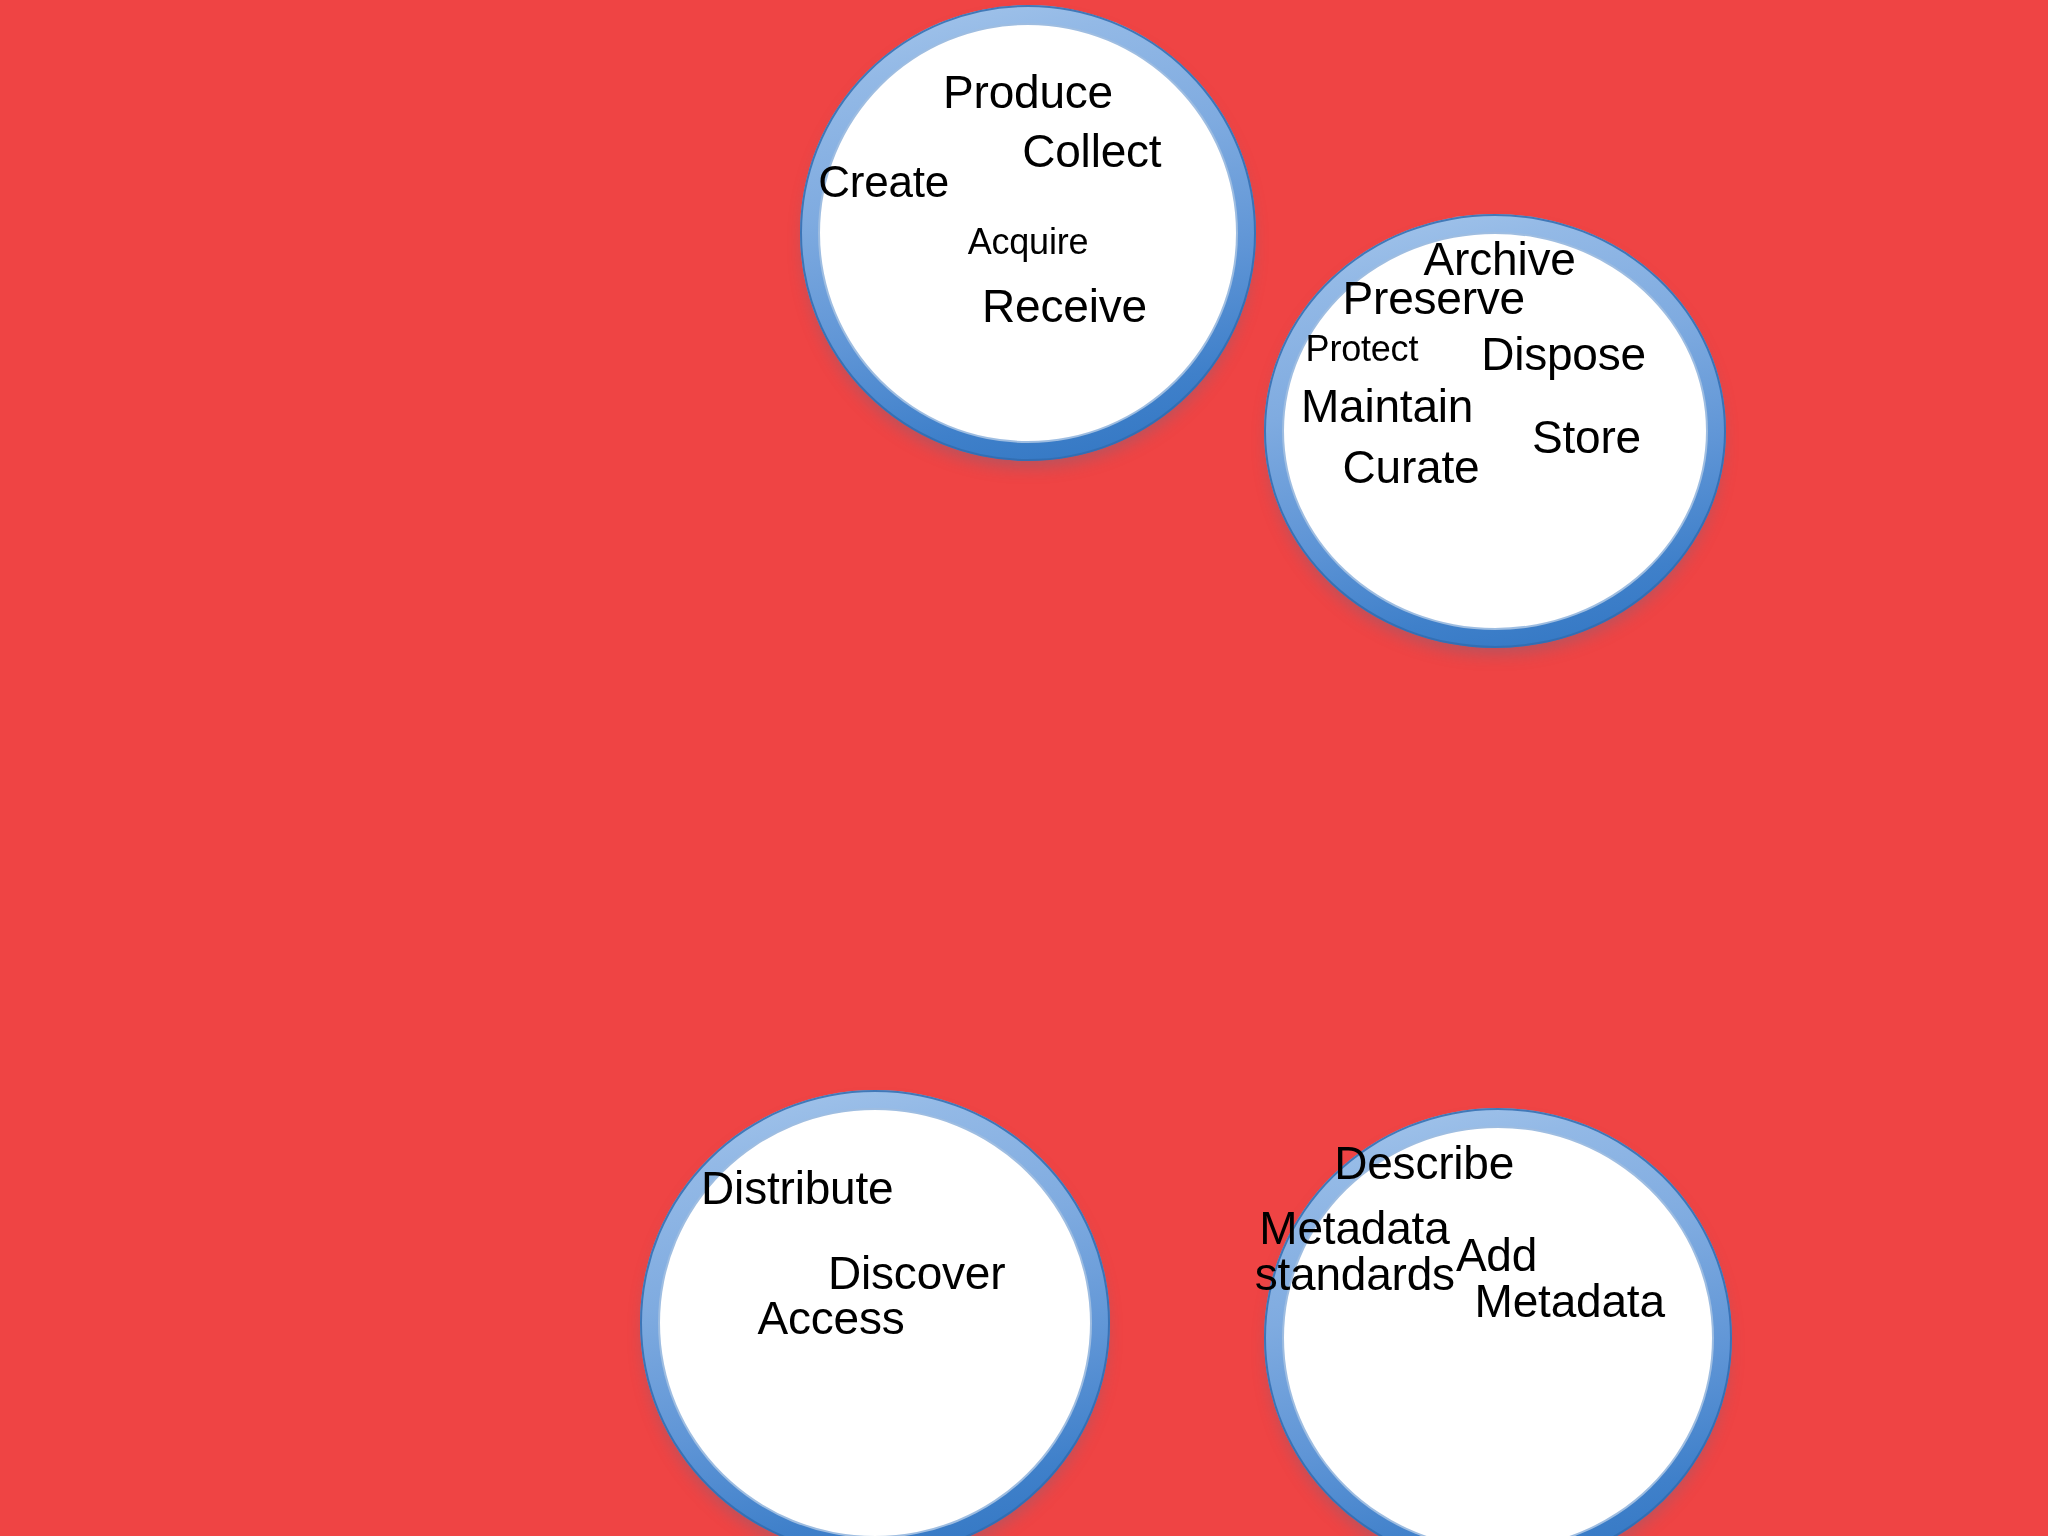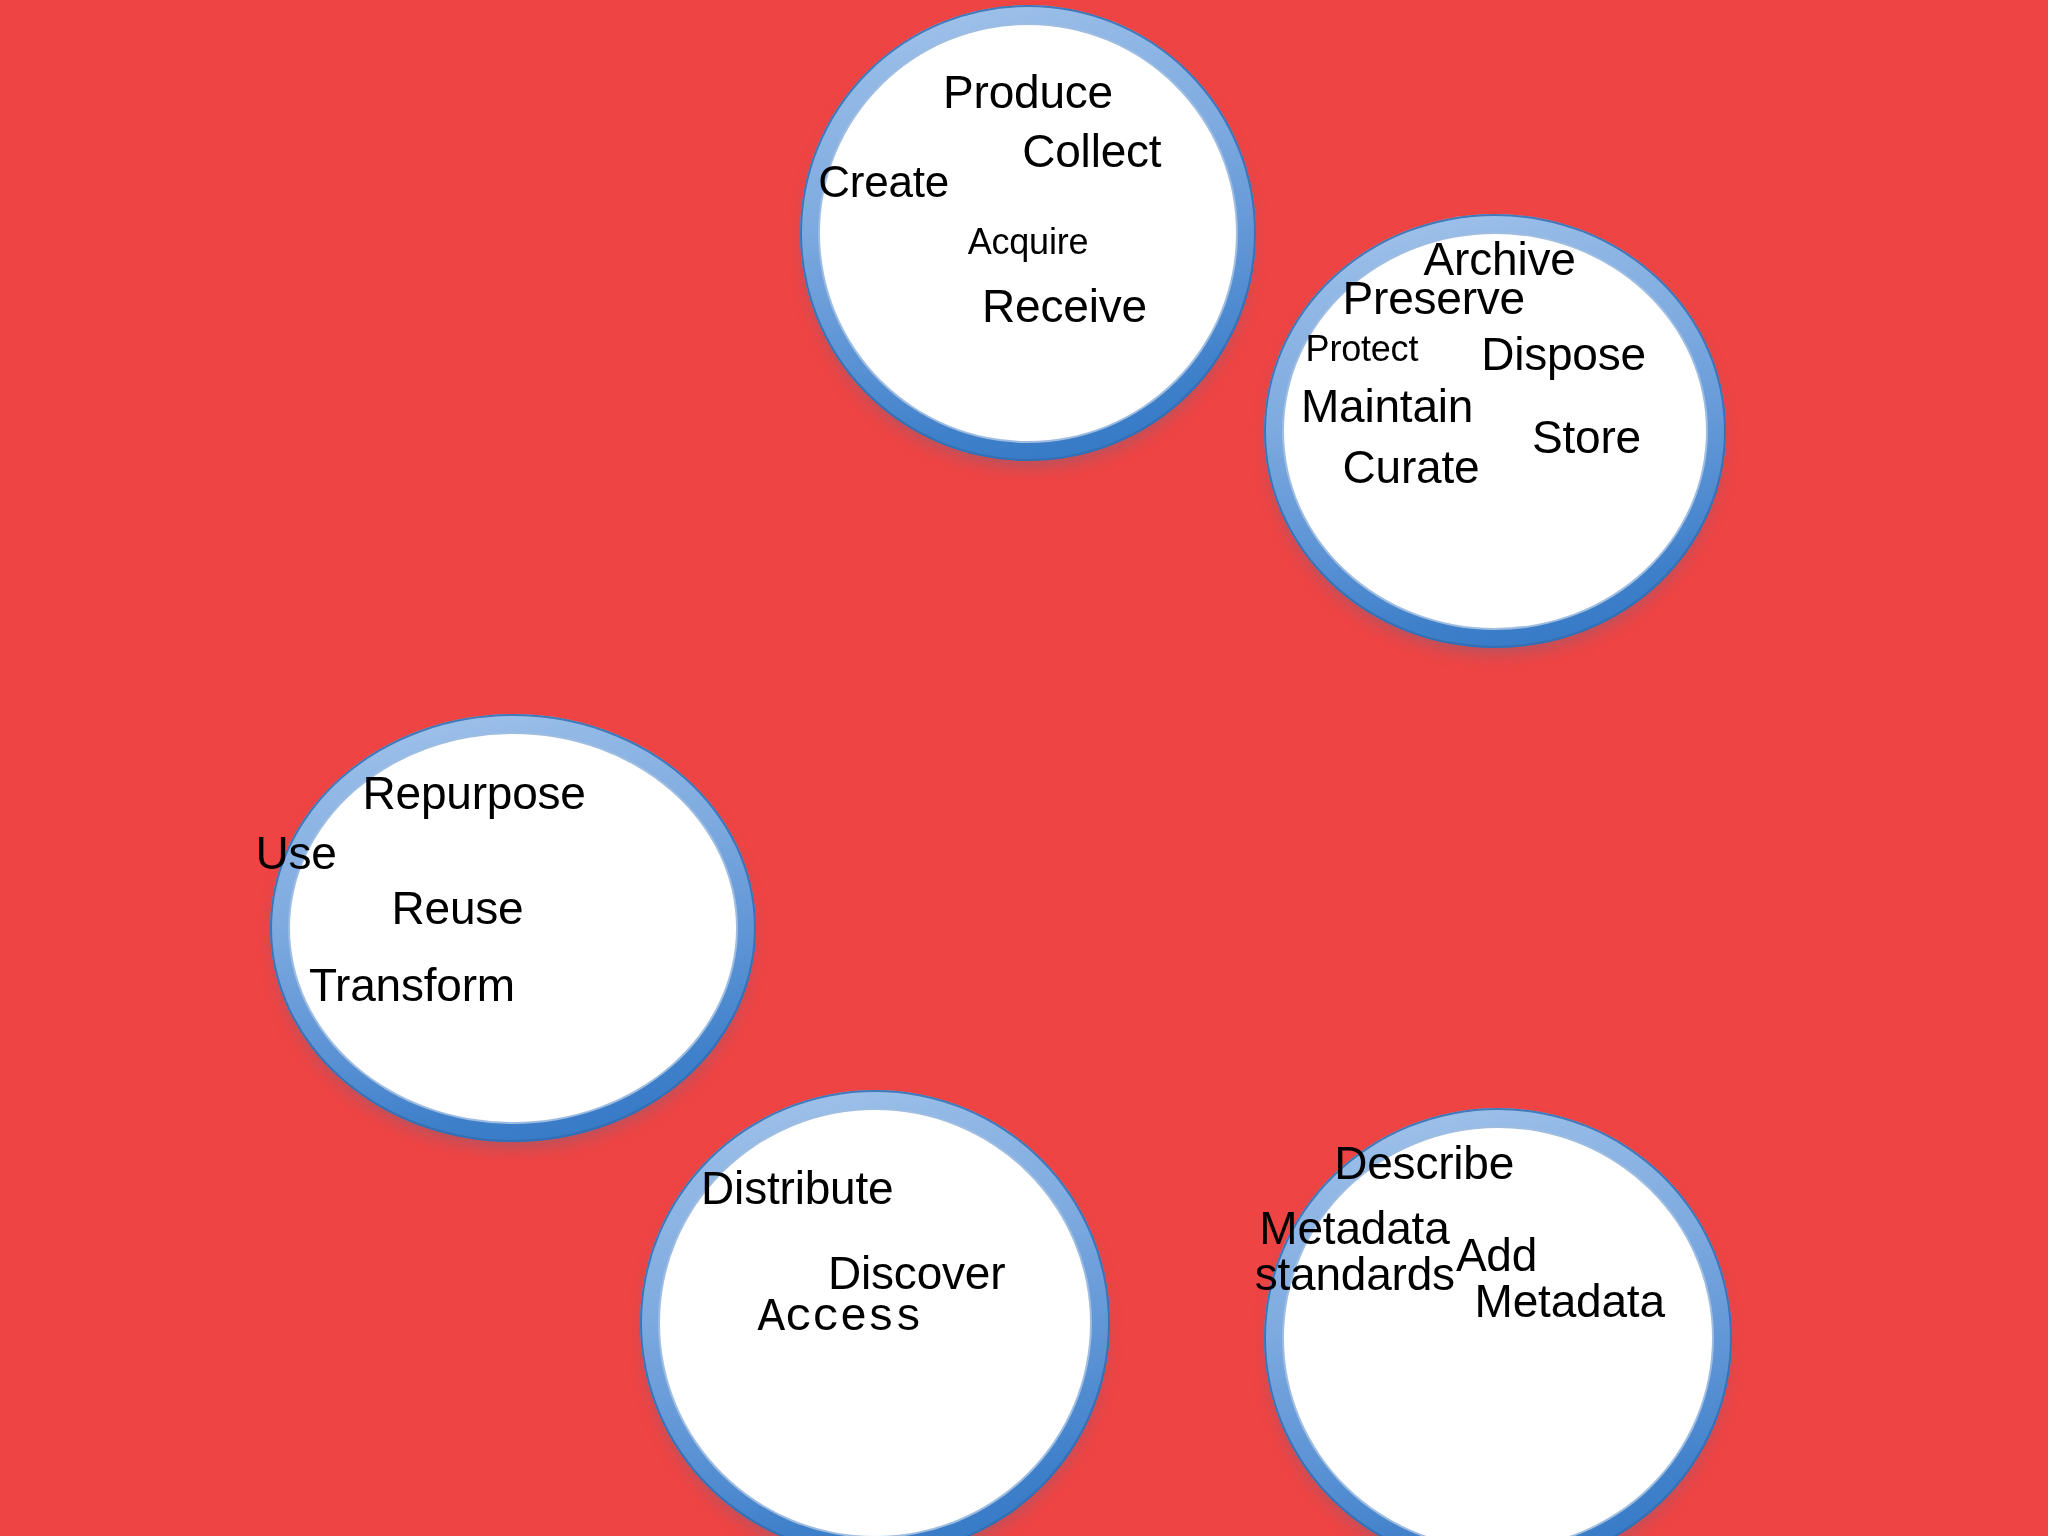--- a/index.html
+++ b/index.html
@@ -110,40 +110,29 @@
         <span class="word w-l" style="left: 17%; top: 14%; font-size: 46px;">Preserve</span>
         <span class="word w-l" style="left: 9%; top: 27%; font-size: 36px;">Protect</span>
         <span class="word w-l" style="left: 47%; top: 27%; font-size: 46px;">Dispose</span>
         <span class="word w-l" style="left: 8%; top: 39%; font-size: 46px;">Maintain</span>
         <span class="word w-l" style="left: 58%; top: 46%; font-size: 46px;">Store</span>
         <span class="word w-l" style="left: 17%; top: 53%; font-size: 46px;">Curate</span>
       </div>
   </div>
 
 
-  <div class="node" id="c-reuse">
-    <div class="ring">
-      <div class="disc"></div>
-    </div>
-    <div class="labels">
-        <span class="word w-c" style="left: 42%; top: 13%; font-size: 46px;">Repurpose</span>
-        <span class="word w-l" style="left: -3%; top: 27%; font-size: 46px;">Use</span>
-        <span class="word w-l" style="left: 25%; top: 40%; font-size: 46px;">Reuse</span>
-        <span class="word w-l" style="left: 8%; top: 58%; font-size: 46px;">Transform</span>
-      </div>
-  </div>
 
   <div class="node" id="c-access">
     <div class="ring">
       <div class="disc"></div>
     </div>
     <div class="labels">
         <span class="word w-l" style="left: 13%; top: 16%; font-size: 46px;">Distribute</span>
         <span class="word w-l" style="left: 40%; top: 30%; font-size: 46px; margin-top: 20px;">Discover</span>
-        <span class="word w-l" style="left: 25%; top: 44%; font-size: 46px; font-family: Liberation Mono, monospace;">Access</span>
+        <span class="word w-l" style="left: 25%; top: 44%; font-size: 46px;">Access</span>
       </div>
   </div>
 
   <div class="node" id="c-describe">
     <div class="ring">
       <div class="disc"></div>
     </div>
     <div class="labels">
         <span class="word w-l" style="left: 15%; top: 7%; font-size: 46px;">Describe</span>
         <span class="word w-l" style="left: -1%; top: 21%; font-size: 46px;">Metadata</span>

